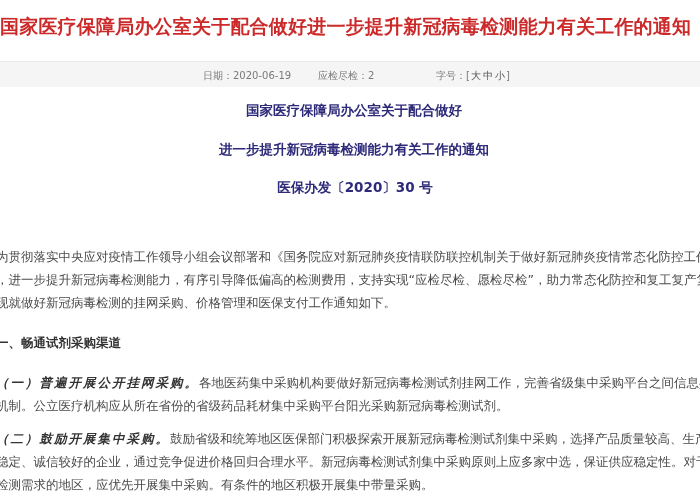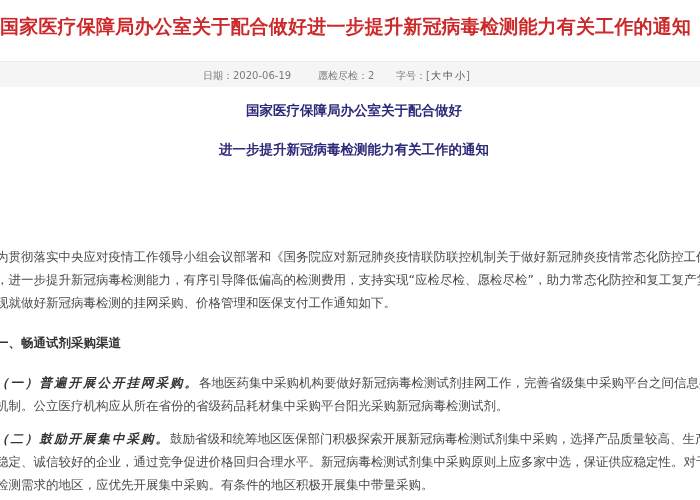--- a/index.html
+++ b/index.html
@@ -46,21 +46,21 @@
       color: #7a7a7a;
       text-decoration: underline;
     }
     .meta-item {
       position: absolute;
       top: 7px;
       white-space: nowrap;
     }
     .meta-date { left: 203px; }
     .meta-visits { left: 318px; }
-    .meta-font { left: 396px; }
+    .meta-font { left: 436px; }
     .font-size-opt {
       color: #555555;
       cursor: pointer;
       margin: 0 1px;
     }
     .doc-heading {
       position: absolute;
       left: 0; right: 0;
       text-align: center;
       color: #2e2a7a;
@@ -99,29 +99,30 @@
 
   <div class="title-bar">
     <div class="main-title">国家医疗保障局办公室关于配合做好进一步提升新冠病毒检测能力有关工作的通知</div>
   </div>
 
   <div class="meta-bar">
     <div class="meta-item meta-date">
       <span>日期：</span><span>2020-06-19</span>
     </div>
     <div class="meta-item meta-visits">
-      <span>愿检尽检：</span><span>2</span>
+      <span>应检尽检：</span><span>2</span>
     </div>
     <div class="meta-item meta-font">
       <span>字号：[</span><span class="font-size-opt">大</span><span class="font-size-opt">中</span><span class="font-size-opt">小</span><span>]</span>
     </div>
   </div>
 
   <div class="doc-heading h1">国家医疗保障局办公室关于配合做好</div>
   <div class="doc-heading h2">进一步提升新冠病毒检测能力有关工作的通知</div>
+  <div class="doc-heading h3">医保办发〔2020〕30 号</div>
 
 
   <div class="body-line" style="left:-4px; top:249px;">为贯彻落实中央应对疫情工作领导小组会议部署和《国务院应对新冠肺炎疫情联防联控机制关于做好新冠肺炎疫情常态化防控工作的指导</div>
   <div class="body-line" style="left:-4px; top:272px;">，进一步提升新冠病毒检测能力，有序引导降低偏高的检测费用，支持实现“应检尽检、愿检尽检”，助力常态化防控和复工复产复学复</div>
   <div class="body-line" style="left:-4px; top:295px;">现就做好新冠病毒检测的挂网采购、价格管理和医保支付工作通知如下。</div>
 
   <div class="section-heading" style="left:-4px; top:335px;">一、畅通试剂采购渠道</div>
 
   <div class="body-line" style="left:-4px; top:375px;">
     <span class="subhead">（一）普遍开展公开挂网采购。</span><span>各地医药集中采购机构要做好新冠病毒检测试剂挂网工作，完善省级集中采购平台之间信息共享、价</span>

